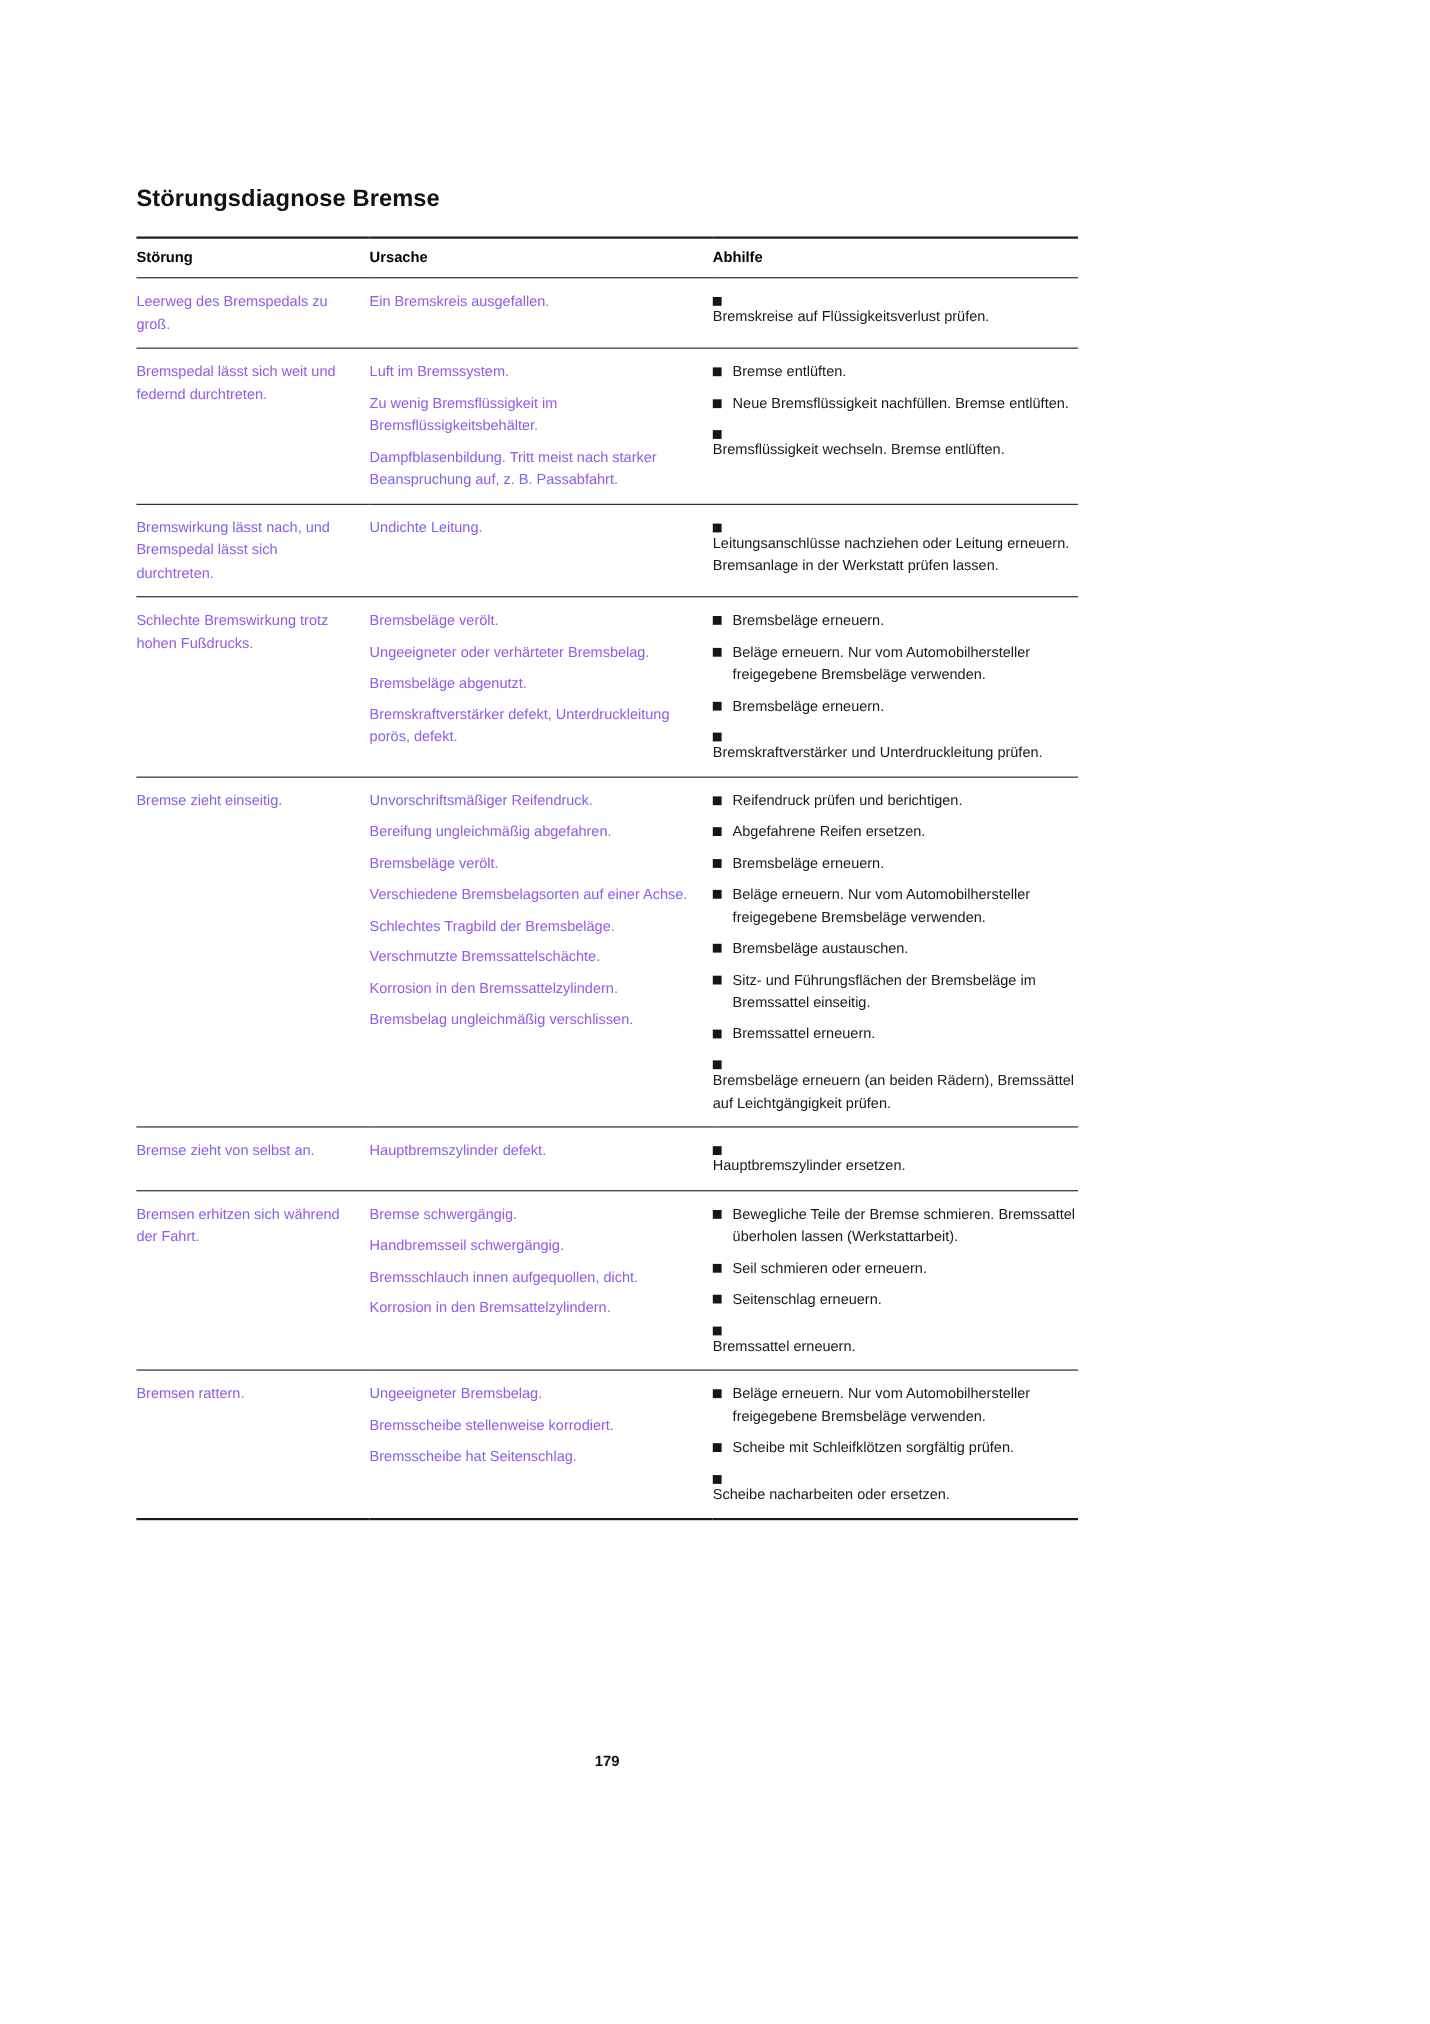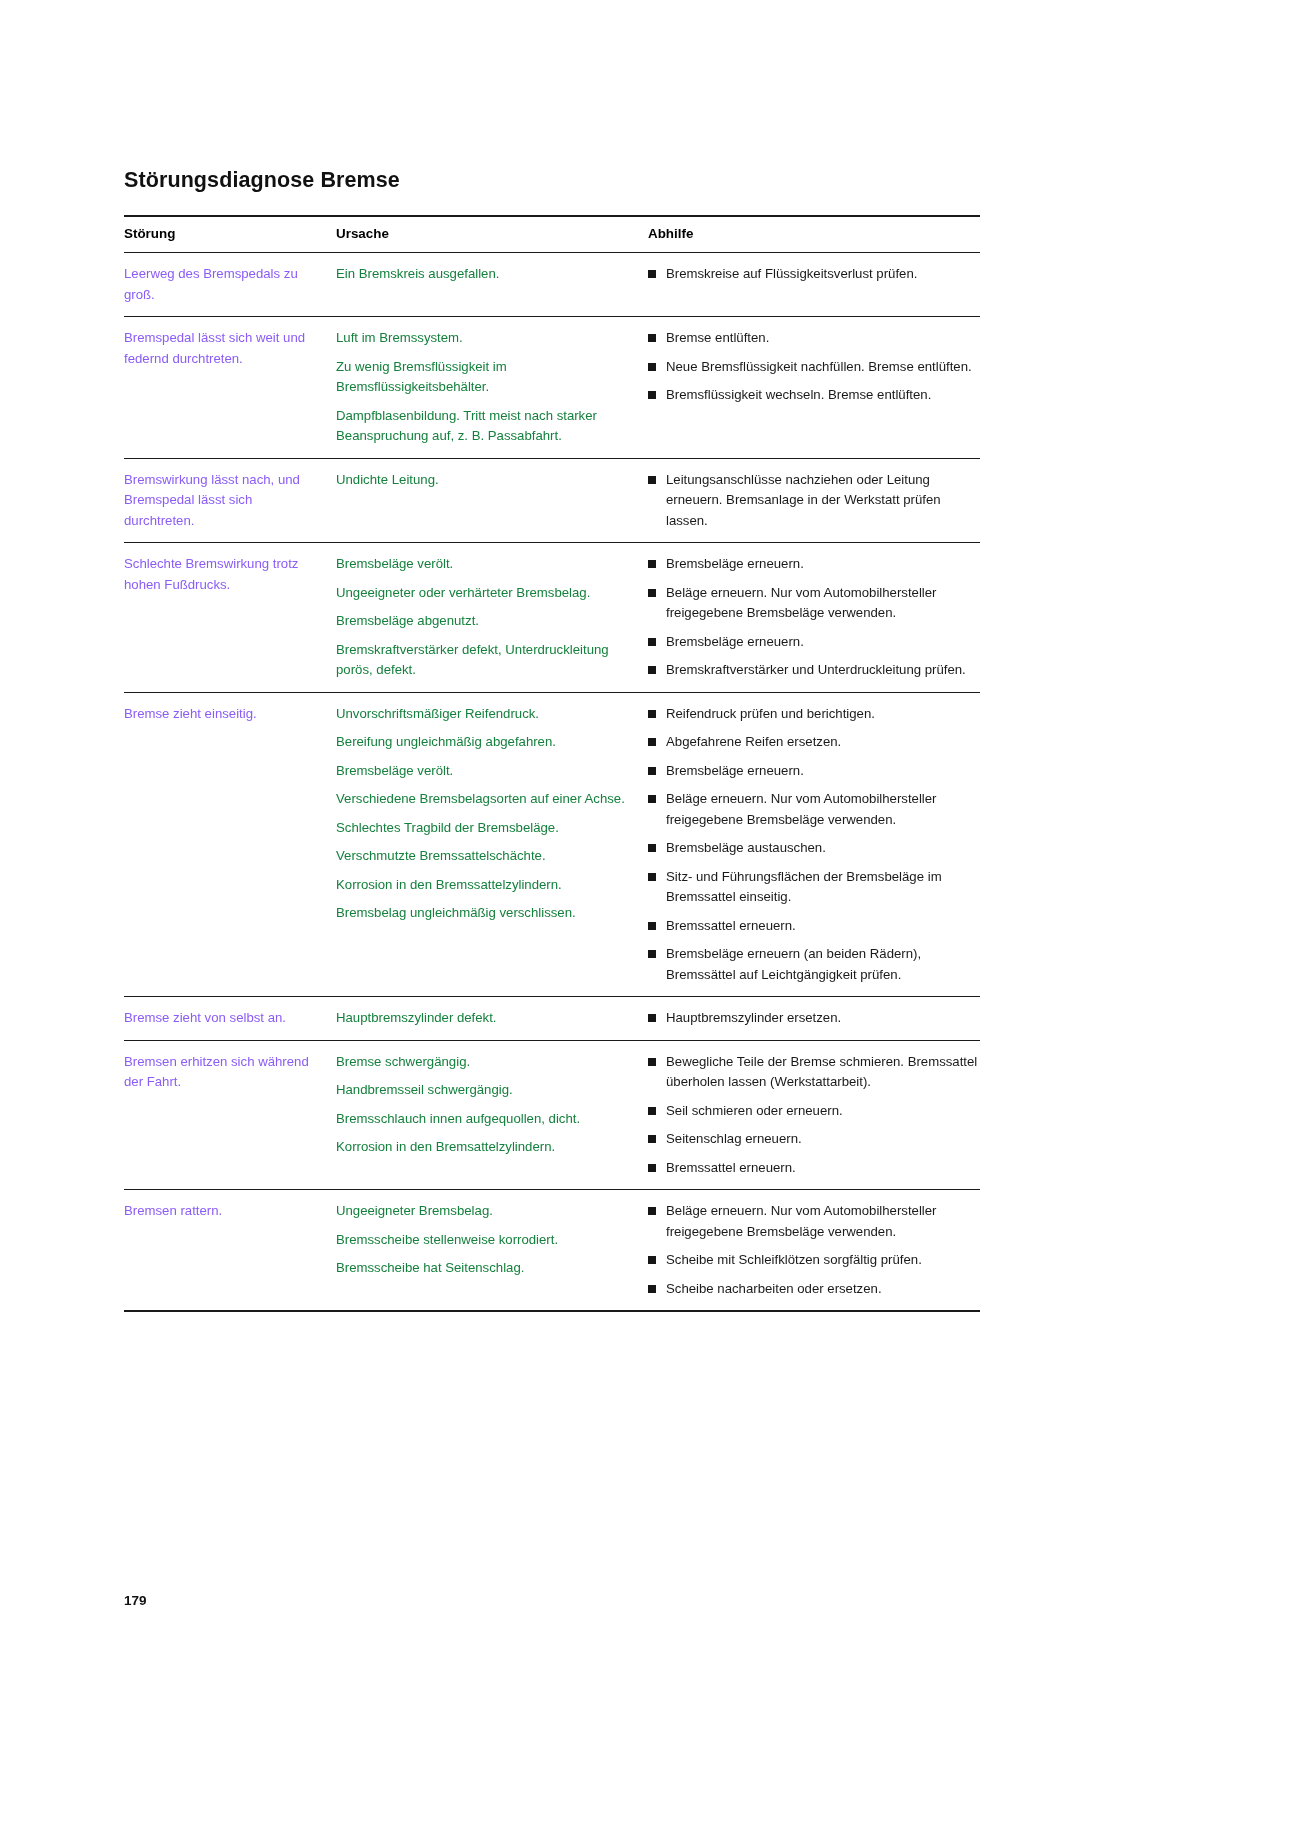--- a/index.html
+++ b/index.html
@@ -72,49 +72,49 @@
     font-size: 13.2px;
     line-height: 20.5px;
     color: #8b5cf6;
   }
   .stack {
     display: block;
   }
   .stack .item {
     font-size: 13.2px;
     line-height: 20.5px;
-    color: #15803d;
+    color: #8b5cf6;
     margin-bottom: 8px;
   }
   .stack .item:last-child { margin-bottom: 0; }
 
   .rem-item {
     display: flex;
     align-items: flex-start;
     font-size: 13.2px;
     line-height: 20.5px;
     color: #1a1a1a;
     margin-bottom: 8px;
   }
-  .rem-item:last-child { margin-bottom: 0; }
+  .rem-item:last-child { margin-bottom: 0; flex-direction: column; }
   .bullet-sq {
     flex: 0 0 auto;
     width: 8px;
     height: 8px;
     background: #161616;
     margin: 6px 10px 0 0;
   }
   .rem-text { flex: 1 1 auto; }
 
   .folio {
     position: absolute;
     left: 0;
     top: 1425px;
     width: 856px;
-    text-align: left;
+    text-align: center;
     font-size: 13.5px;
     font-weight: bold;
     color: #111111;
   }
 </style>
 </head>
 <body>
 
 <div class="page">
   <div class="content">

